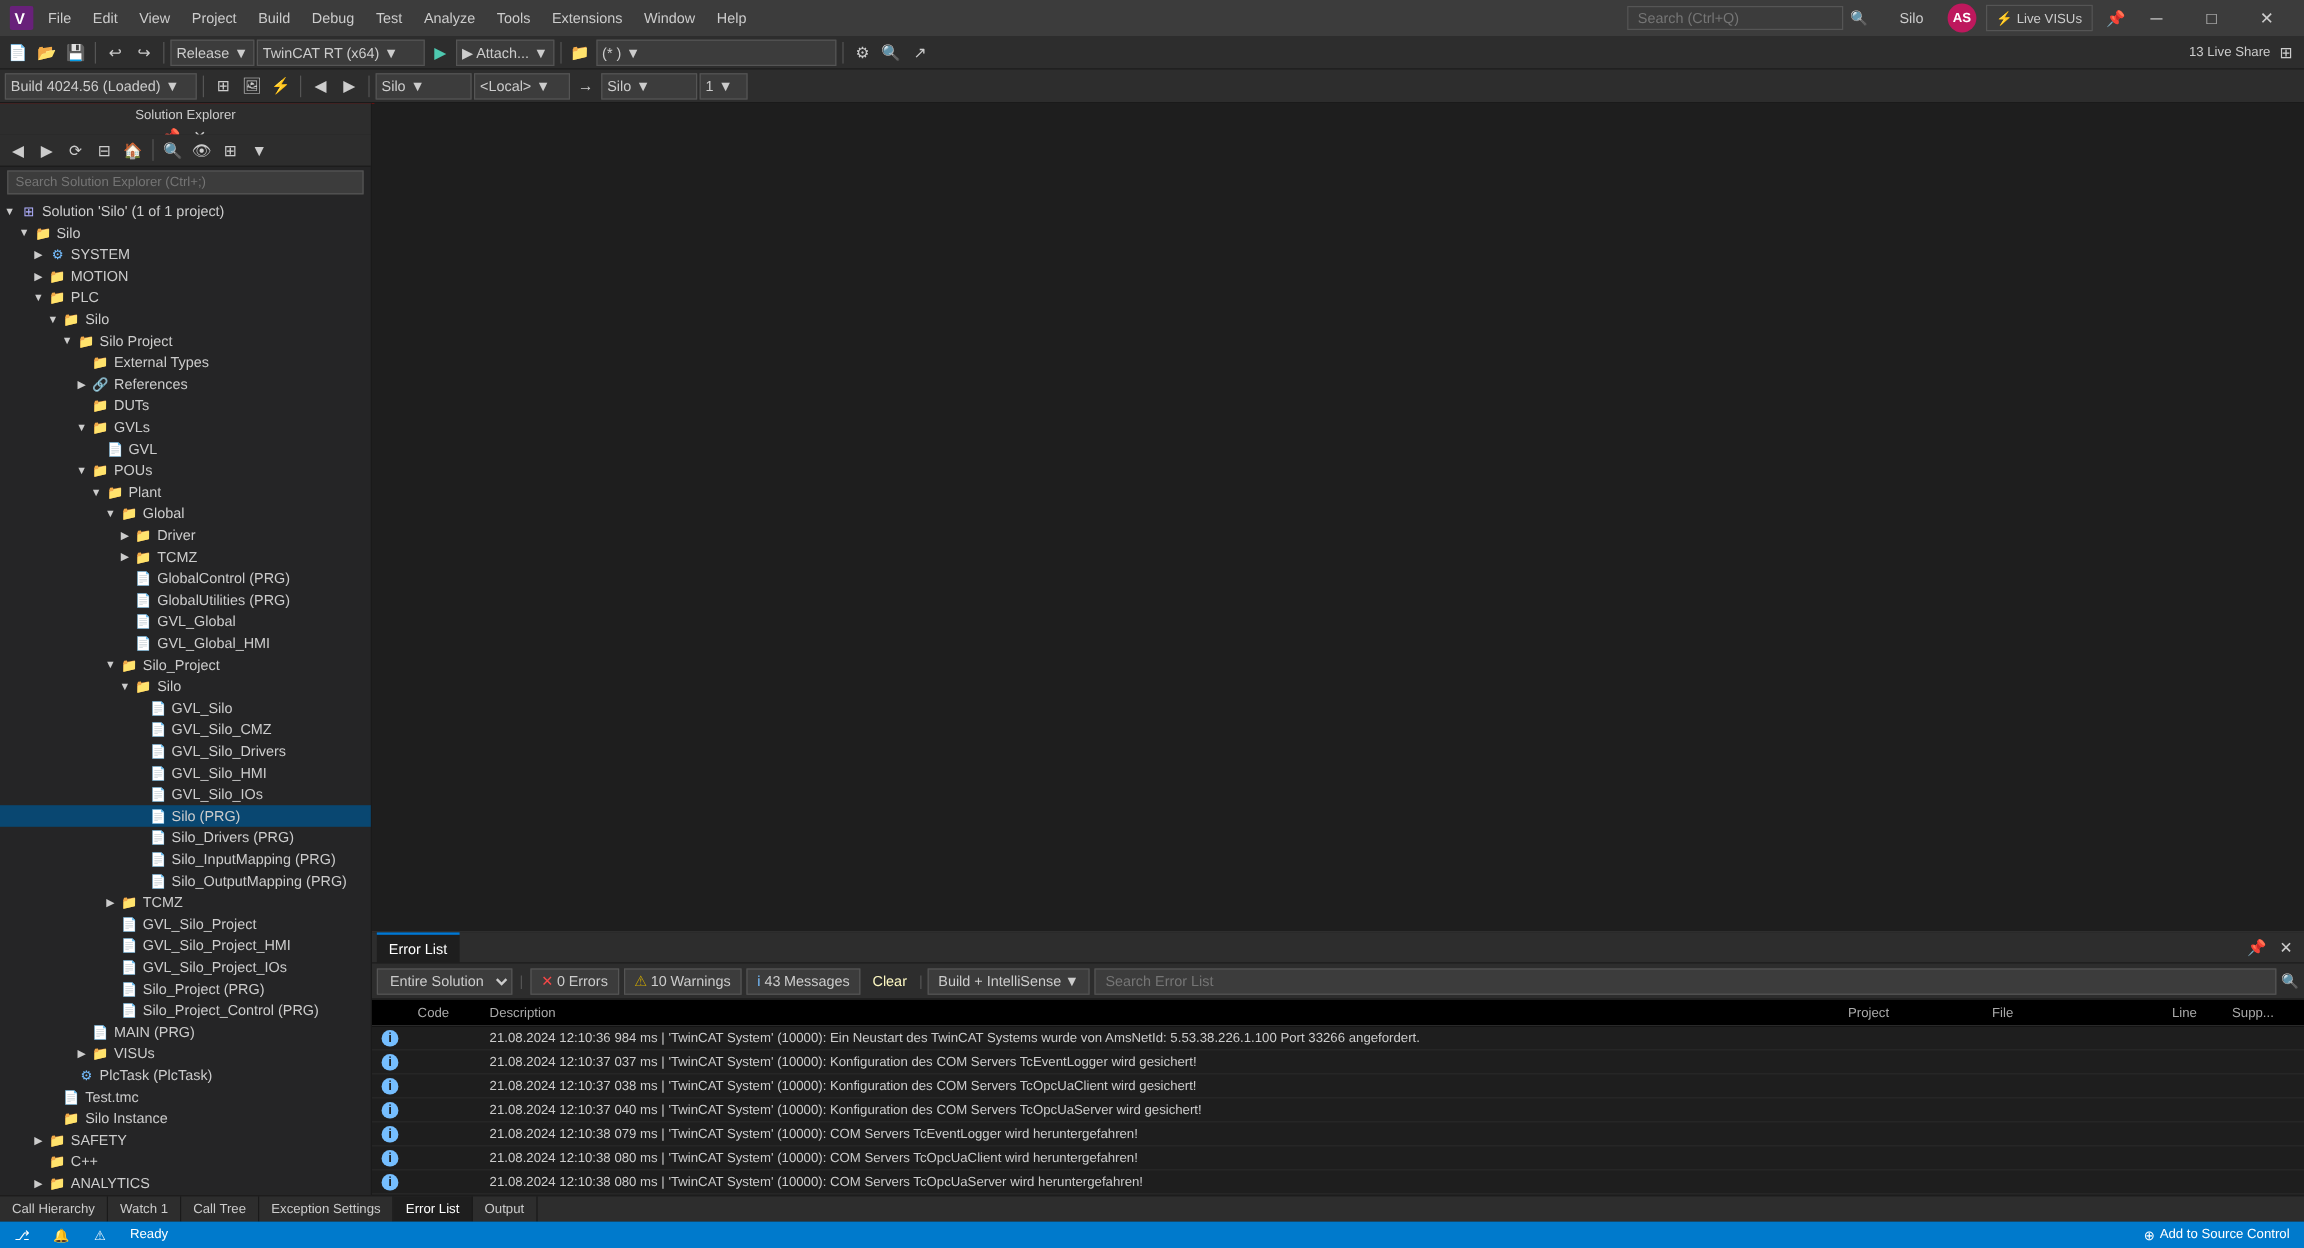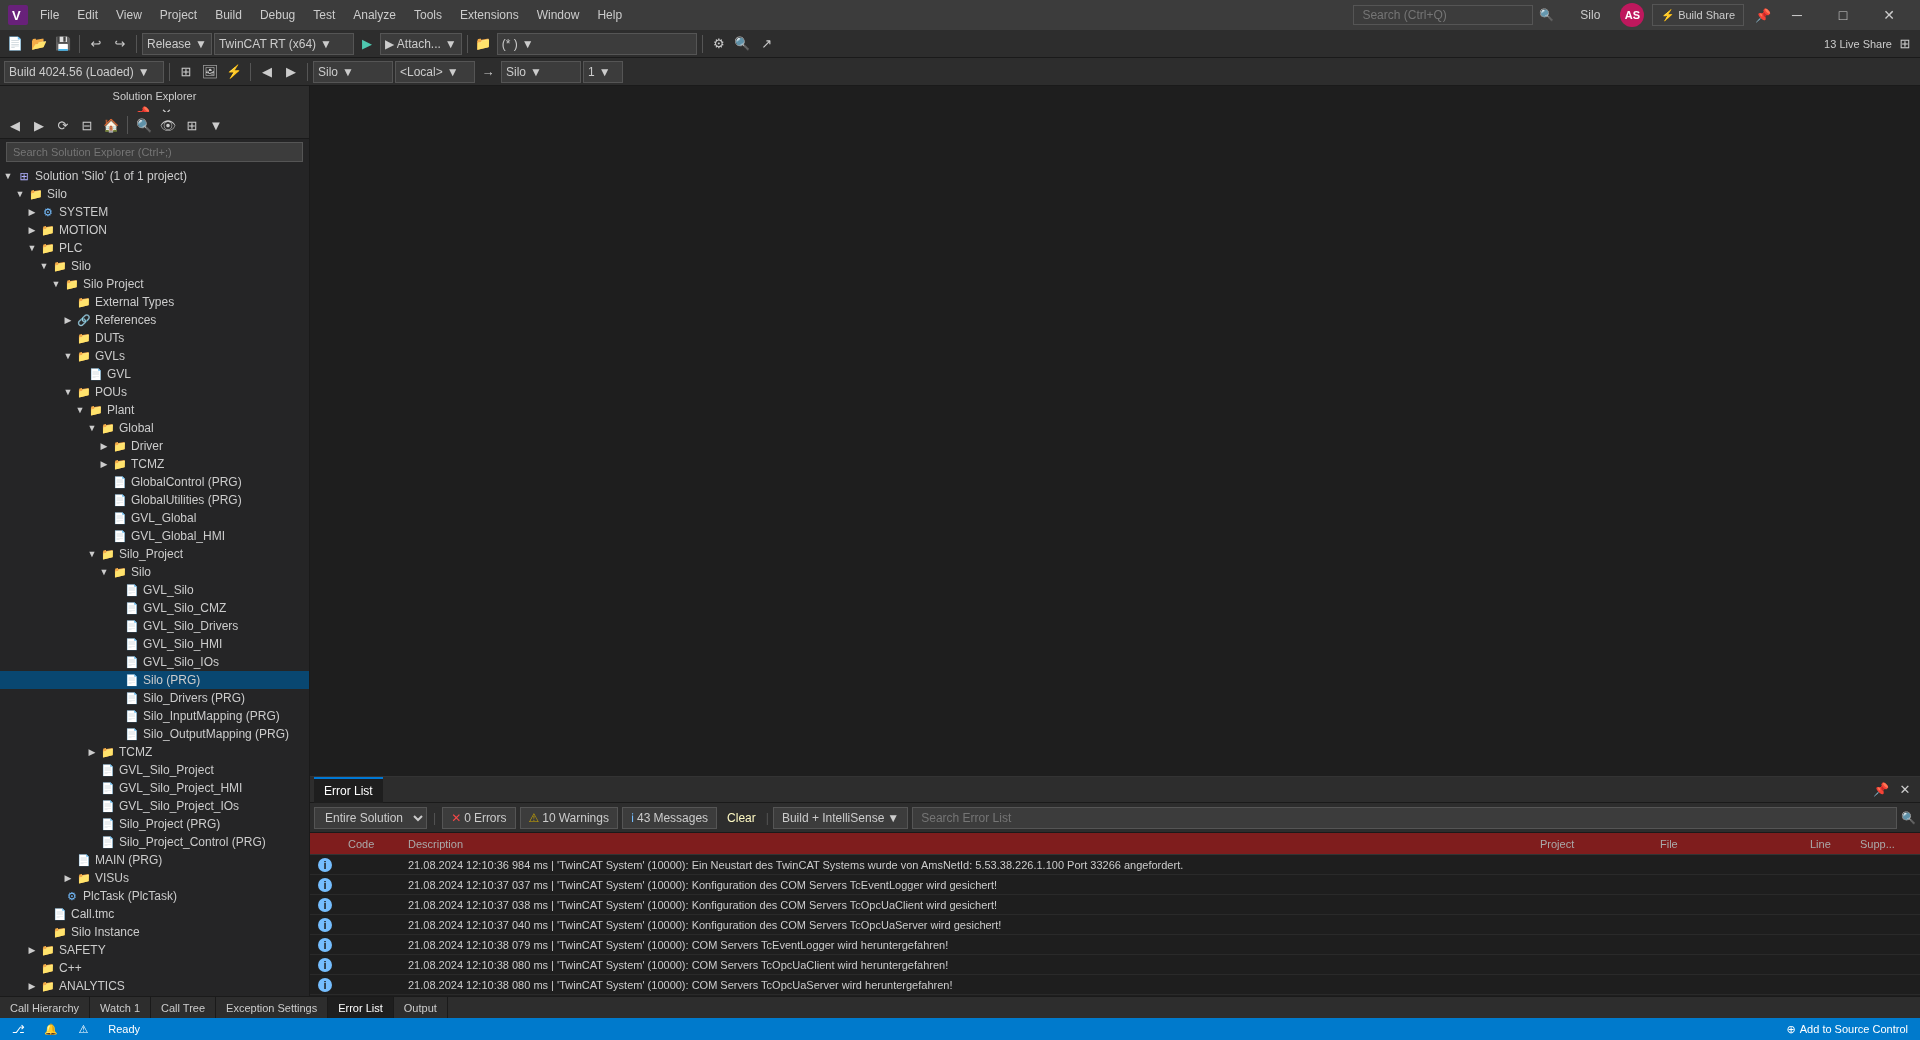--- a/index.html
+++ b/index.html
@@ -72,21 +72,21 @@
     .error-btn .info-icon { color: #75beff; }
     .clear-btn { background: transparent; border: none; color: #fef9c3; padding: 1px 6px; height: 22px; font-size: 12px; cursor: pointer; }
     .build-dropdown { background: #3c3c3c; border: 1px solid #555; color: #ccc; padding: 1px 8px; height: 22px; font-size: 12px; display: flex; align-items: center; gap: 3px; cursor: pointer; }
     .search-error { background: #3c3c3c; border: 1px solid #555; color: #ccc; padding: 1px 8px; height: 22px; font-size: 12px; flex: 1; }
 
     
     .error-list-table { flex: 1; overflow-y: auto; overflow-x: hidden; }
     .error-list-table::-webkit-scrollbar { width: 8px; }
     .error-list-table::-webkit-scrollbar-track { background: #1e1e1e; }
     .error-list-table::-webkit-scrollbar-thumb { background: #424242; }
-    .error-table-header { display: grid; grid-template-columns: 30px 60px 1fr 120px 150px 50px 60px; background: #7f1d1d; padding: 2px 4px; font-size: 11px; color: #aaaaaa; border-bottom: 1px solid #333; min-height: 22px; align-items: center; position: sticky; top: 0; }
+    .error-table-header { display: grid; grid-template-columns: 30px 60px 1fr 120px 150px 50px 60px; background: #000000; padding: 2px 4px; font-size: 11px; color: #aaaaaa; border-bottom: 1px solid #333; min-height: 22px; align-items: center; position: sticky; top: 0; }
     .error-table-header span { padding: 0 4px; }
     .error-row { display: grid; grid-template-columns: 30px 60px 1fr 120px 150px 50px 60px; padding: 1px 4px; min-height: 20px; align-items: center; border-bottom: 1px solid #2a2a2a; }
     .error-row span { padding: 0 4px; font-size: 11px; overflow: hidden; text-overflow: ellipsis; white-space: nowrap; }
     .info-dot { width: 14px; height: 14px; border-radius: 50%; background: #75beff; display: inline-flex; align-items: center; justify-content: center; font-size: 9px; color: #1e1e1e; font-weight: bold; }
 
     
     .status-bar { background: #007acc; height: 22px; display: flex; align-items: center; padding: 0 8px; font-size: 11px; color: #ffffff; flex-shrink: 0; }
     .status-bar .status-left { display: flex; align-items: center; gap: 12px; }
     .status-bar .status-right { margin-left: auto; display: flex; align-items: center; gap: 12px; }
     .status-item { display: flex; align-items: center; gap: 4px; cursor: pointer; padding: 0 4px; }
@@ -121,21 +121,21 @@
     <span class="title-bar-menu-item">Tools</span>
     <span class="title-bar-menu-item">Extensions</span>
     <span class="title-bar-menu-item">Window</span>
     <span class="title-bar-menu-item">Help</span>
   </div>
   <input class="title-bar-search" type="text" placeholder="Search (Ctrl+Q)" style="">
   <span style="font-size:12px; color:#ccc; margin:0 6px;">🔍</span>
   <span class="title-bar-title">Silo</span>
   <div class="title-bar-right">
     <div class="avatar">AS</div>
-    <div class="live-share-btn">⚡ Build Share</div>
+    <div class="live-share-btn">⚡ Live VISUs</div>
     <span class="toolbar-btn">📌</span>
   </div>
   <div class="window-controls">
     <div class="window-btn">─</div>
     <div class="window-btn">□</div>
     <div class="window-btn close">✕</div>
   </div>
 </div>
 
 <div class="toolbar1">
@@ -474,21 +474,21 @@
         <div class="tree-item">
           <span class="tree-indent" style="width: 48px;"></span>
           <span class="tree-expand"></span>
           <span class="tree-icon icon-gear">⚙</span>
           <span class="tree-label">PlcTask (PlcTask)</span>
         </div>
         <div class="tree-item">
           <span class="tree-indent" style="width: 36px;"></span>
           <span class="tree-expand"></span>
           <span class="tree-icon icon-file">📄</span>
-          <span class="tree-label">Call.tmc</span>
+          <span class="tree-label">Test.tmc</span>
         </div>
         <div class="tree-item">
           <span class="tree-indent" style="width: 36px;"></span>
           <span class="tree-expand"></span>
           <span class="tree-icon icon-folder-yellow">📁</span>
           <span class="tree-label">Silo Instance</span>
         </div>
         <div class="tree-item">
           <span class="tree-indent" style="width: 24px;"></span>
           <span class="tree-expand">▶</span>

